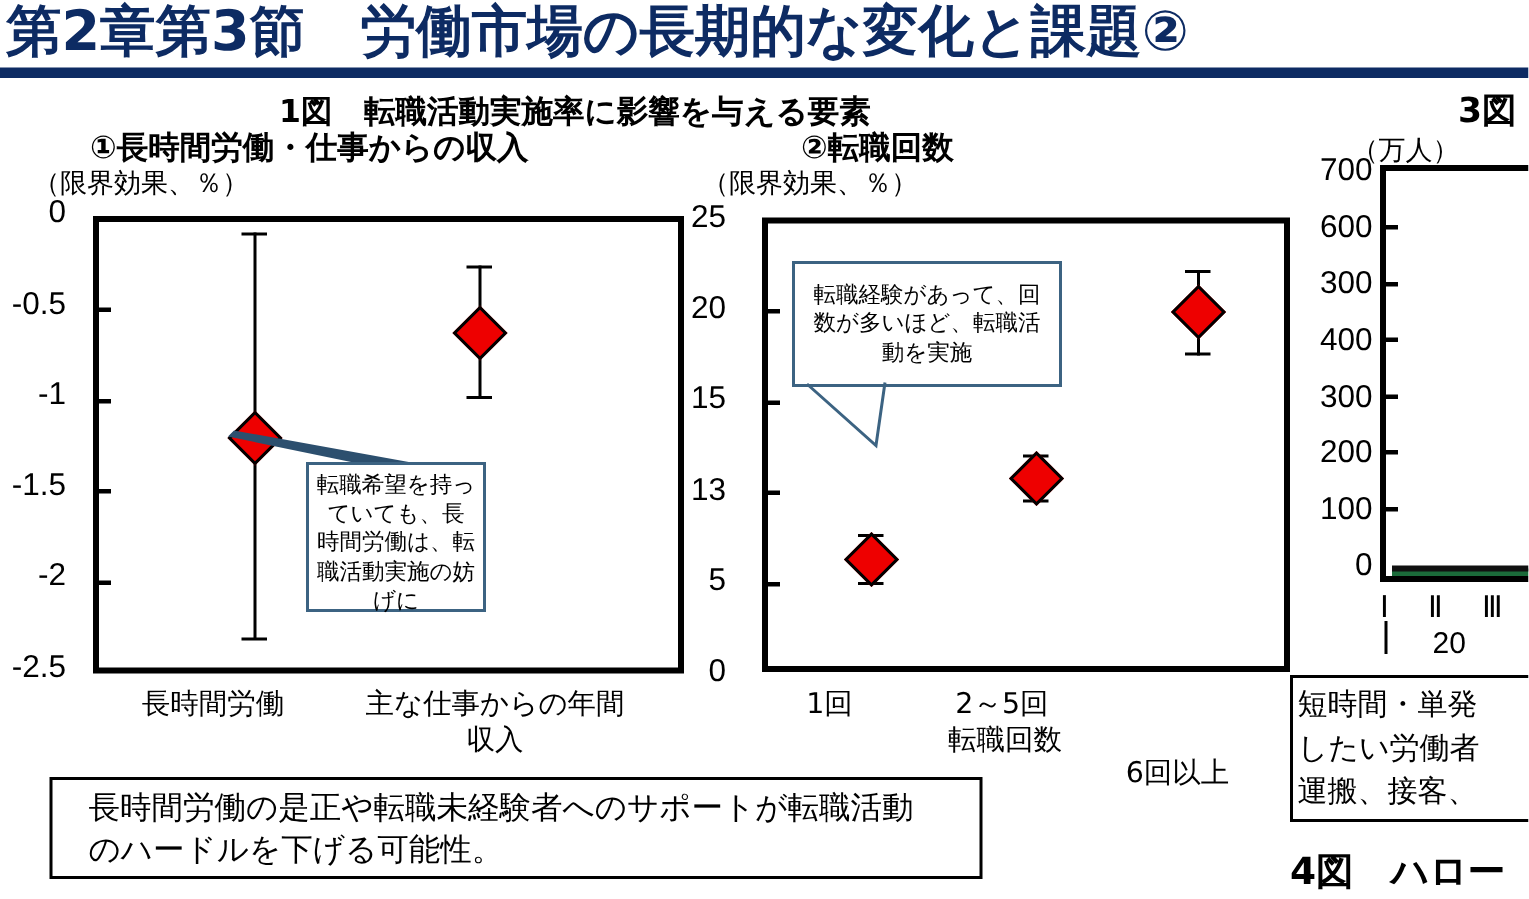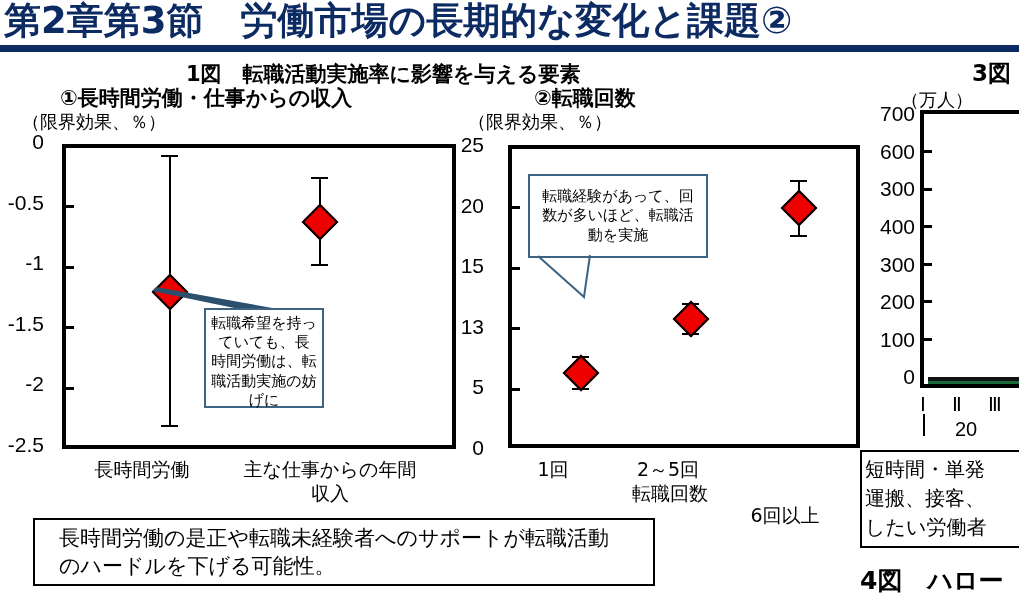--- a/index.html
+++ b/index.html
@@ -154,17 +154,17 @@
 <div style="position:absolute;left:920px;top:392px;font-size:20px;">Ⅰ</div>
 <div style="position:absolute;left:952px;top:392px;font-size:20px;">Ⅱ</div>
 <div style="position:absolute;left:988px;top:392px;font-size:20px;">Ⅲ</div>
 <div style="position:absolute;left:923px;top:414px;width:2px;height:22px;background:#000;"></div>
 <div style="position:absolute;left:955px;top:418px;font-size:20px;">20</div>
 
 <div style="position:absolute;left:860px;top:450px;width:159px;height:98px;
             border:2px solid #000;border-right:none;box-sizing:border-box;
             padding:3px 0 0 3px;font-size:20px;line-height:1.45;overflow:hidden;" class="jp">
   <div style="white-space:nowrap;">短時間・単発</div>
+  <div style="white-space:nowrap;">したい労働者</div>
   <div style="white-space:nowrap;">運搬、接客、</div>
-  <div style="white-space:nowrap;">したい労働者</div>
 </div>
 
 <div class="figtitle jp" style="left:860px;top:564px;font-size:25px;">4図　ハロー</div>
 
 </body></html>

